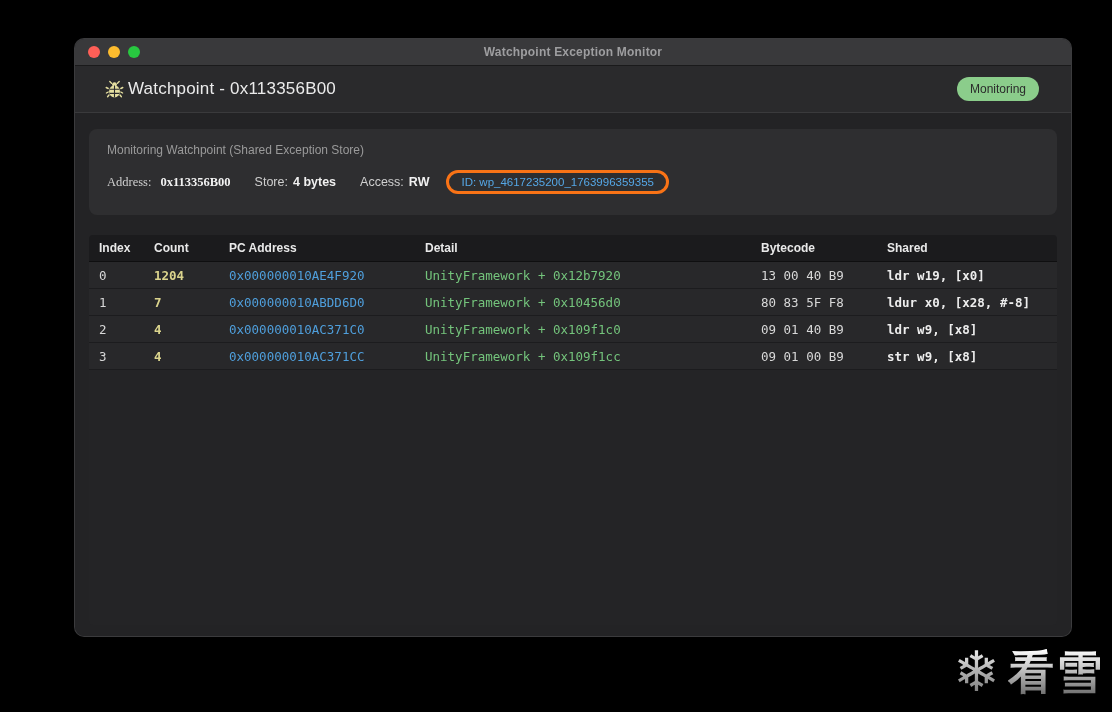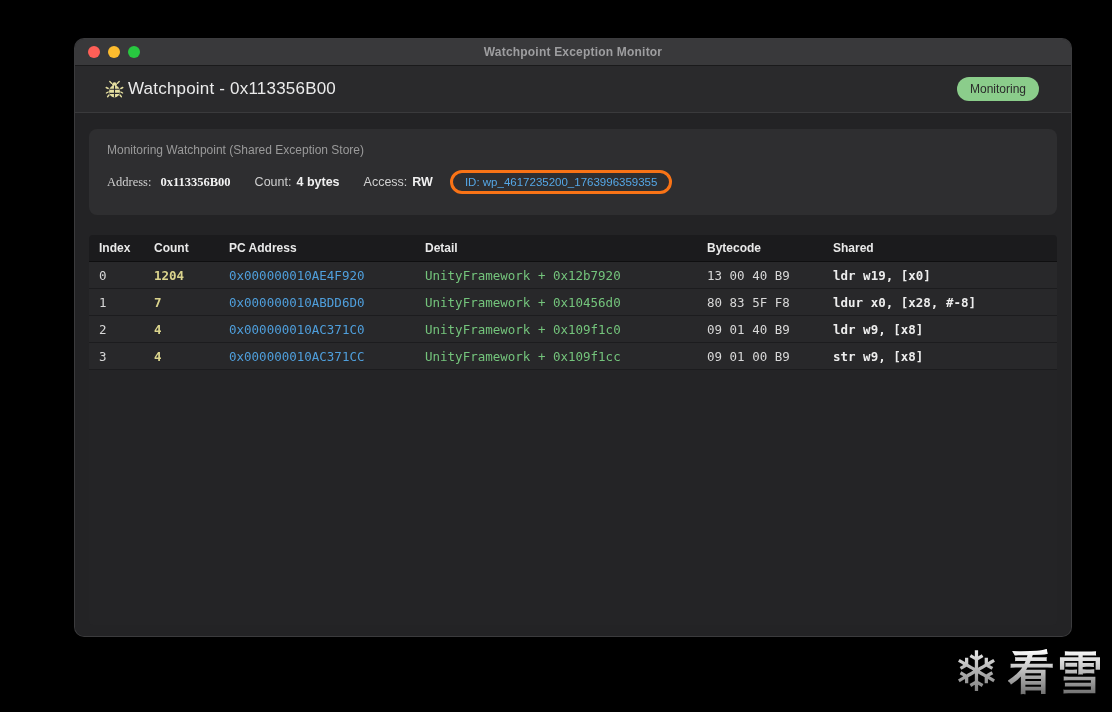--- a/index.html
+++ b/index.html
@@ -103,21 +103,21 @@
     display:flex;align-items:center;height:27px;
     background:var(--row-bg);
     border-bottom:1px solid var(--row-sep);
     font-family:"DejaVu Sans Mono","Liberation Mono",monospace;
     font-size:12.5px;
   }
   .c,.hc{white-space:nowrap;overflow:hidden;}
   .col-index{width:65px;padding-left:10px;}
   .col-count{width:67px;}
   .col-pc{width:204px;padding-left:8px;}
-  .col-detail{width:282px;}
+  .col-detail{width:336px;}
   .col-bytecode{width:126px;}
   .col-opcode{flex:1;}
   .c.index{color:#d8d8d8;}
   .c.count{color:var(--count-yellow);font-weight:bold;}
   .c.pc{color:var(--pc-blue);}
   .c.detail{color:var(--detail-green);}
   .c.bytecode{color:#d8d8d8;}
   .c.opcode{color:#ededed;font-weight:bold;}
   
   .watermark{
@@ -175,21 +175,21 @@
     <span class="badge">Monitoring</span>
   </div>
 
   <div class="content">
 
     <div class="info-panel">
       <div class="info-heading">Monitoring Watchpoint (Shared Exception Store)</div>
       <div class="info-line">
         <span class="mono lbl-mono">Address:</span>
         <span class="mono val-strong">0x113356B00</span>
-        <span class="lbl-sans">Count:</span>
+        <span class="lbl-sans">Store:</span>
         <span class="val-sans">4 bytes</span>
         <span class="lbl-sans">Access:</span>
         <span class="val-sans">RW</span>
         <span class="id-pill">ID: wp_4617235200_1763996359355</span>
       </div>
     </div>
 
     <div class="table-panel">
       <div class="thead">
         <span class="hc col-index">Index</span>

